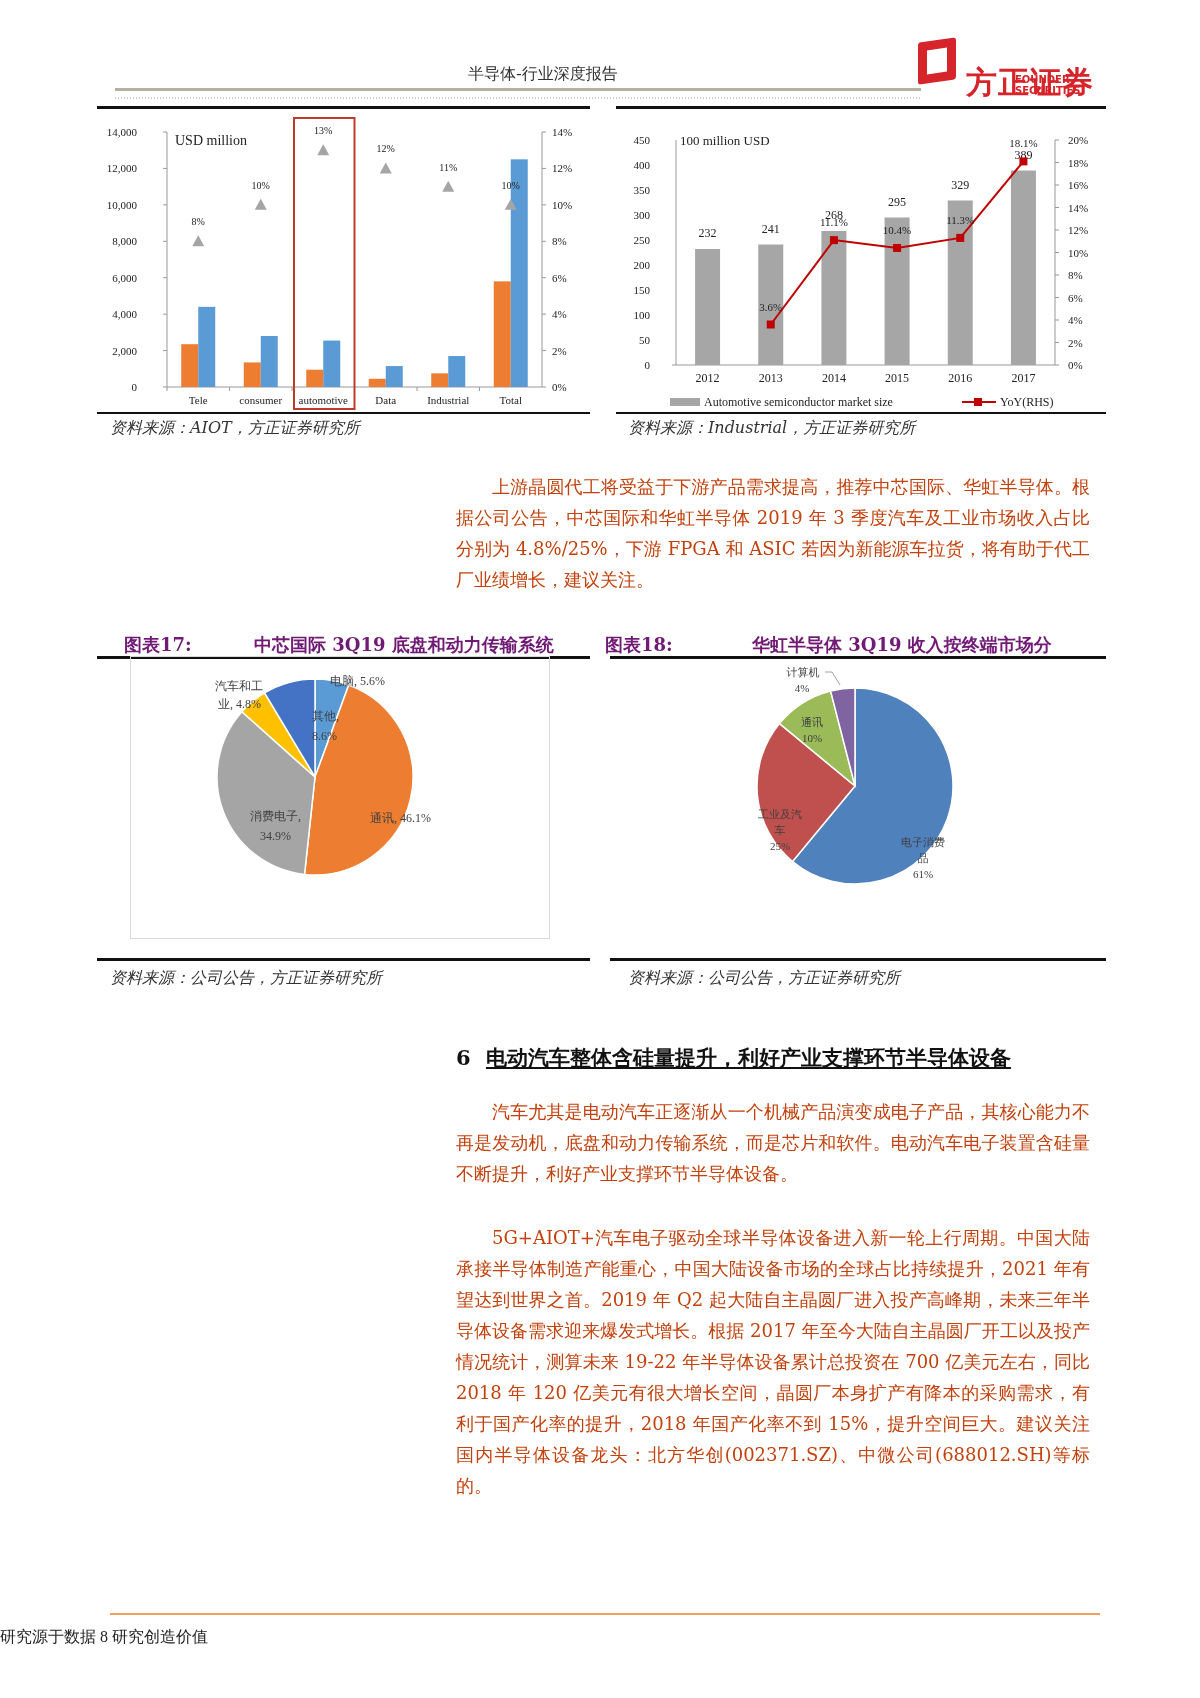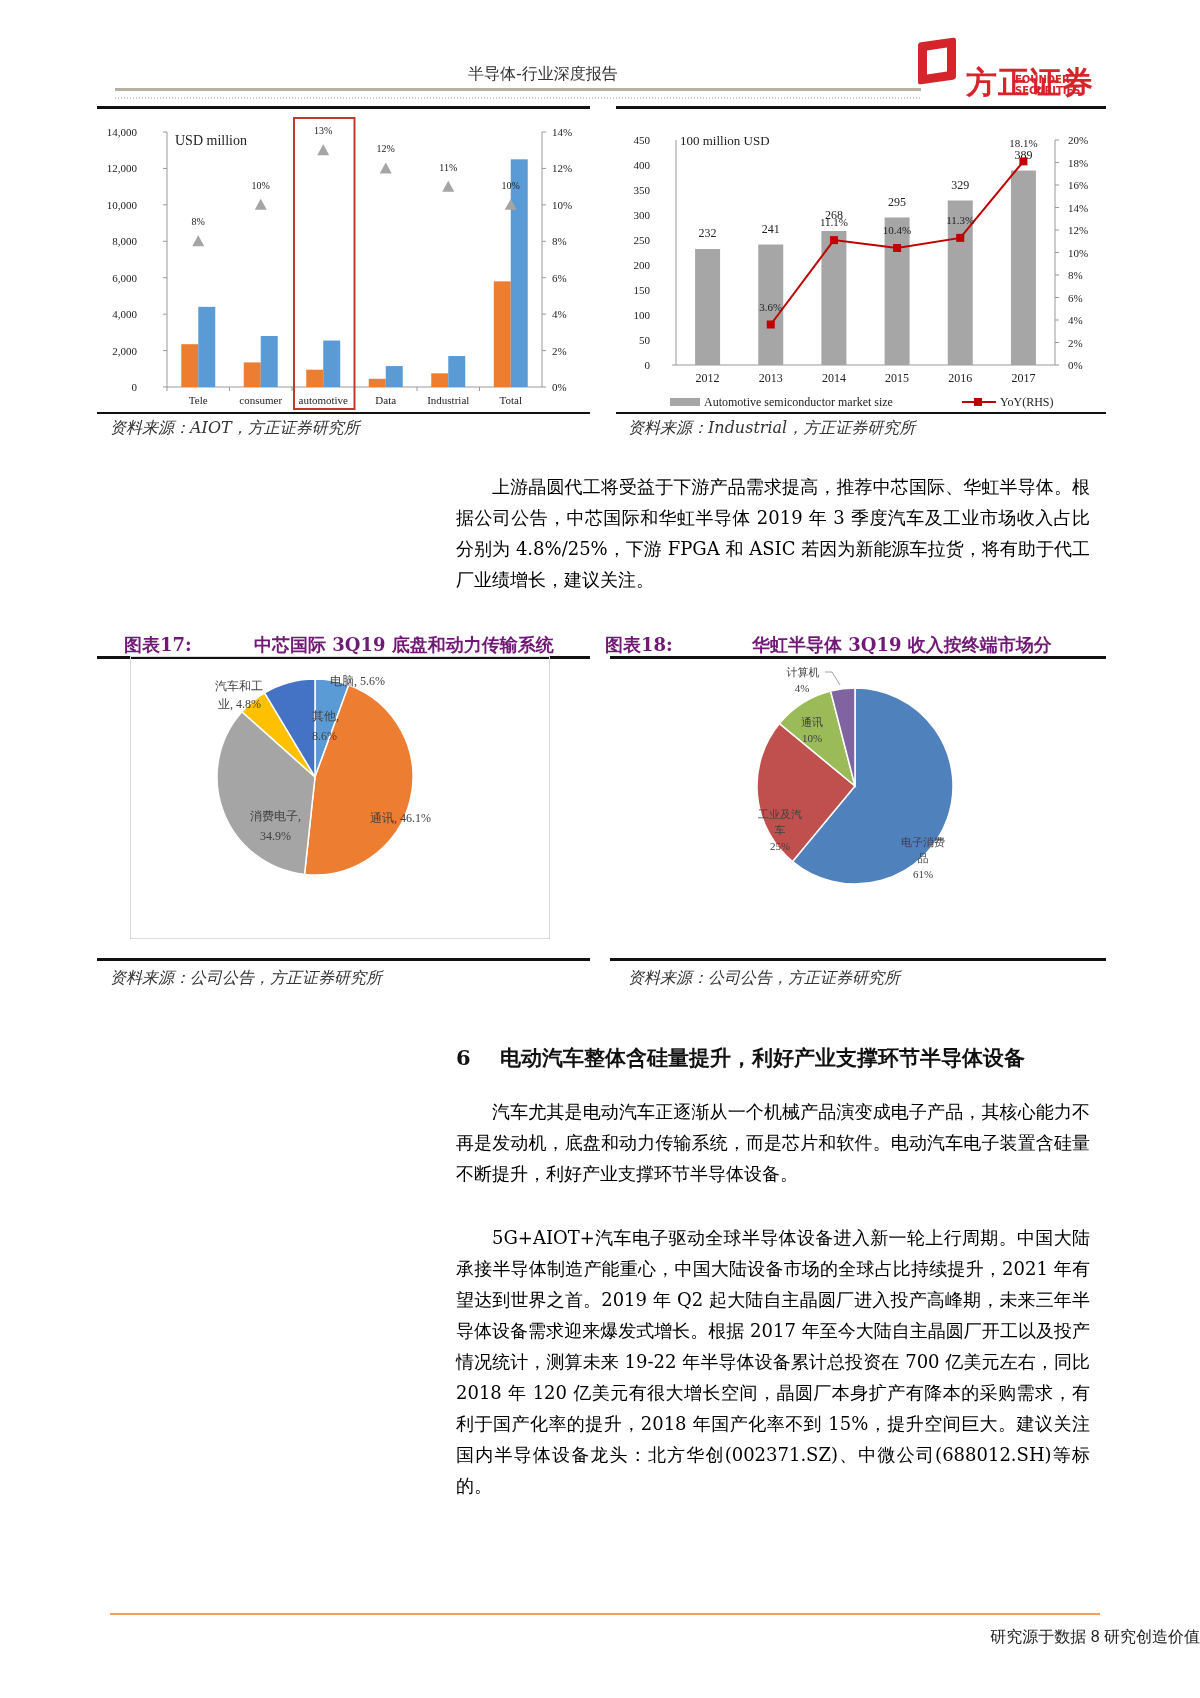--- a/index.html
+++ b/index.html
@@ -7,26 +7,26 @@
   .abs { position: absolute; }
   .header-title { left: 468px; top: 64px; font-size: 16px; font-family: "DejaVu Sans", sans-serif; color: #333; }
   .header-line1 { left: 115px; top: 88px; width: 806px; height: 3px; background: #b8b0a0; }
   .header-line2 { left: 115px; top: 97px; width: 806px; height: 2px; background: repeating-linear-gradient(90deg, #ccc 0 1px, #fff 1px 3px); }
   .logo { left: 918px; top: 36px; width: 190px; height: 50px; }
   .logo-mark { position: absolute; left: 0; top: 4px; width: 38px; height: 42px; border: 9px solid #d6242b; border-radius: 3px; transform: skewY(-8deg); }
   .logo-cn { position: absolute; left: 48px; top: -2px; font-size: 31px; font-weight: bold; color: #d6242b; font-family: "DejaVu Sans", sans-serif; letter-spacing: 1px; margin-top: 28px; }
   .logo-en { position: absolute; left: 50px; top: 38px; font-size: 10px; font-weight: bold; color: #d6242b; font-family: "DejaVu Sans", sans-serif; padding-left: 47px; }
   .rule { height: 3px; background: #111; }
   .source { font-size: 16px; font-style: italic; color: #333; }
-  .para { font-size: 18px; line-height: 31px; color: #000000; text-align: justify; }
+  .para { font-size: 18px; line-height: 31px; color: #c2410c; text-align: justify; }
   .para p { text-indent: 2em; }
   .fig-title { font-size: 18px; color: #701a75; font-weight: bold; }
   .section-title { font-size: 21px; font-weight: bold; color: #111; }
   .footer-line { left: 110px; top: 1613px; width: 990px; height: 2px; background: #f0a060; }
-  .footer-text { left: 0; width: 1200px; top: 1627px; text-align: right; font-size: 16px; font-family: Liberation Sans, sans-serif; color: #222; }
+  .footer-text { left: 0; width: 1200px; top: 1627px; text-align: left; font-size: 16px; font-family: Liberation Serif, serif; color: #222; }
   svg text { font-family: "Liberation Serif", serif; }
   .pie-frame { left: 130px; top: 656px; width: 420px; height: 283px; border: 1px solid #d9d9d9; }
 </style>
 </head>
 <body>
 
 <div class="abs header-title">半导体-行业深度报告</div>
 <div class="abs header-line1"></div>
 <div class="abs header-line2"></div>
 <div class="abs logo">
@@ -263,21 +263,21 @@
     <text x="283" y="186">电子消费</text>
     <text x="283" y="202">品</text>
     <text x="283" y="218">61%</text>
   </g>
 </svg>
 <div class="abs rule" style="left:610px;top:958px;width:496px;"></div>
 <div class="abs source" style="left:628px;top:968px;">资料来源：公司公告，方正证券研究所</div>
 
 <div class="abs section-title" style="left:456px;top:1044px;">
   <span>6</span>
-  <span style="margin-left:22px;">电动汽车整体含硅量提升，利好产业支撑环节半导体设备</span>
+  <span style="margin-left:8px;text-decoration:underline;">电动汽车整体含硅量提升，利好产业支撑环节半导体设备</span>
 </div>
 <div class="abs para" style="left:456px;top:1096px;width:634px;">
   <p>汽车尤其是电动汽车正逐渐从一个机械产品演变成电子产品，其核心能力不再是发动机，底盘和动力传输系统，而是芯片和软件。电动汽车电子装置含硅量不断提升，利好产业支撑环节半导体设备。</p>
 </div>
 <div class="abs para" style="left:456px;top:1222px;width:634px;">
   <p>5G+AIOT+汽车电子驱动全球半导体设备进入新一轮上行周期。中国大陆承接半导体制造产能重心，中国大陆设备市场的全球占比持续提升，2021 年有望达到世界之首。2019 年 Q2 起大陆自主晶圆厂进入投产高峰期，未来三年半导体设备需求迎来爆发式增长。根据 2017 年至今大陆自主晶圆厂开工以及投产情况统计，测算未来 19-22 年半导体设备累计总投资在 700 亿美元左右，同比 2018 年 120 亿美元有很大增长空间，晶圆厂本身扩产有降本的采购需求，有利于国产化率的提升，2018 年国产化率不到 15%，提升空间巨大。建议关注国内半导体设备龙头：北方华创(002371.SZ)、中微公司(688012.SH)等标的。</p>
 </div>
 
 <div class="abs footer-line"></div>
 <div class="abs footer-text">研究源于数据 8 研究创造价值</div>

